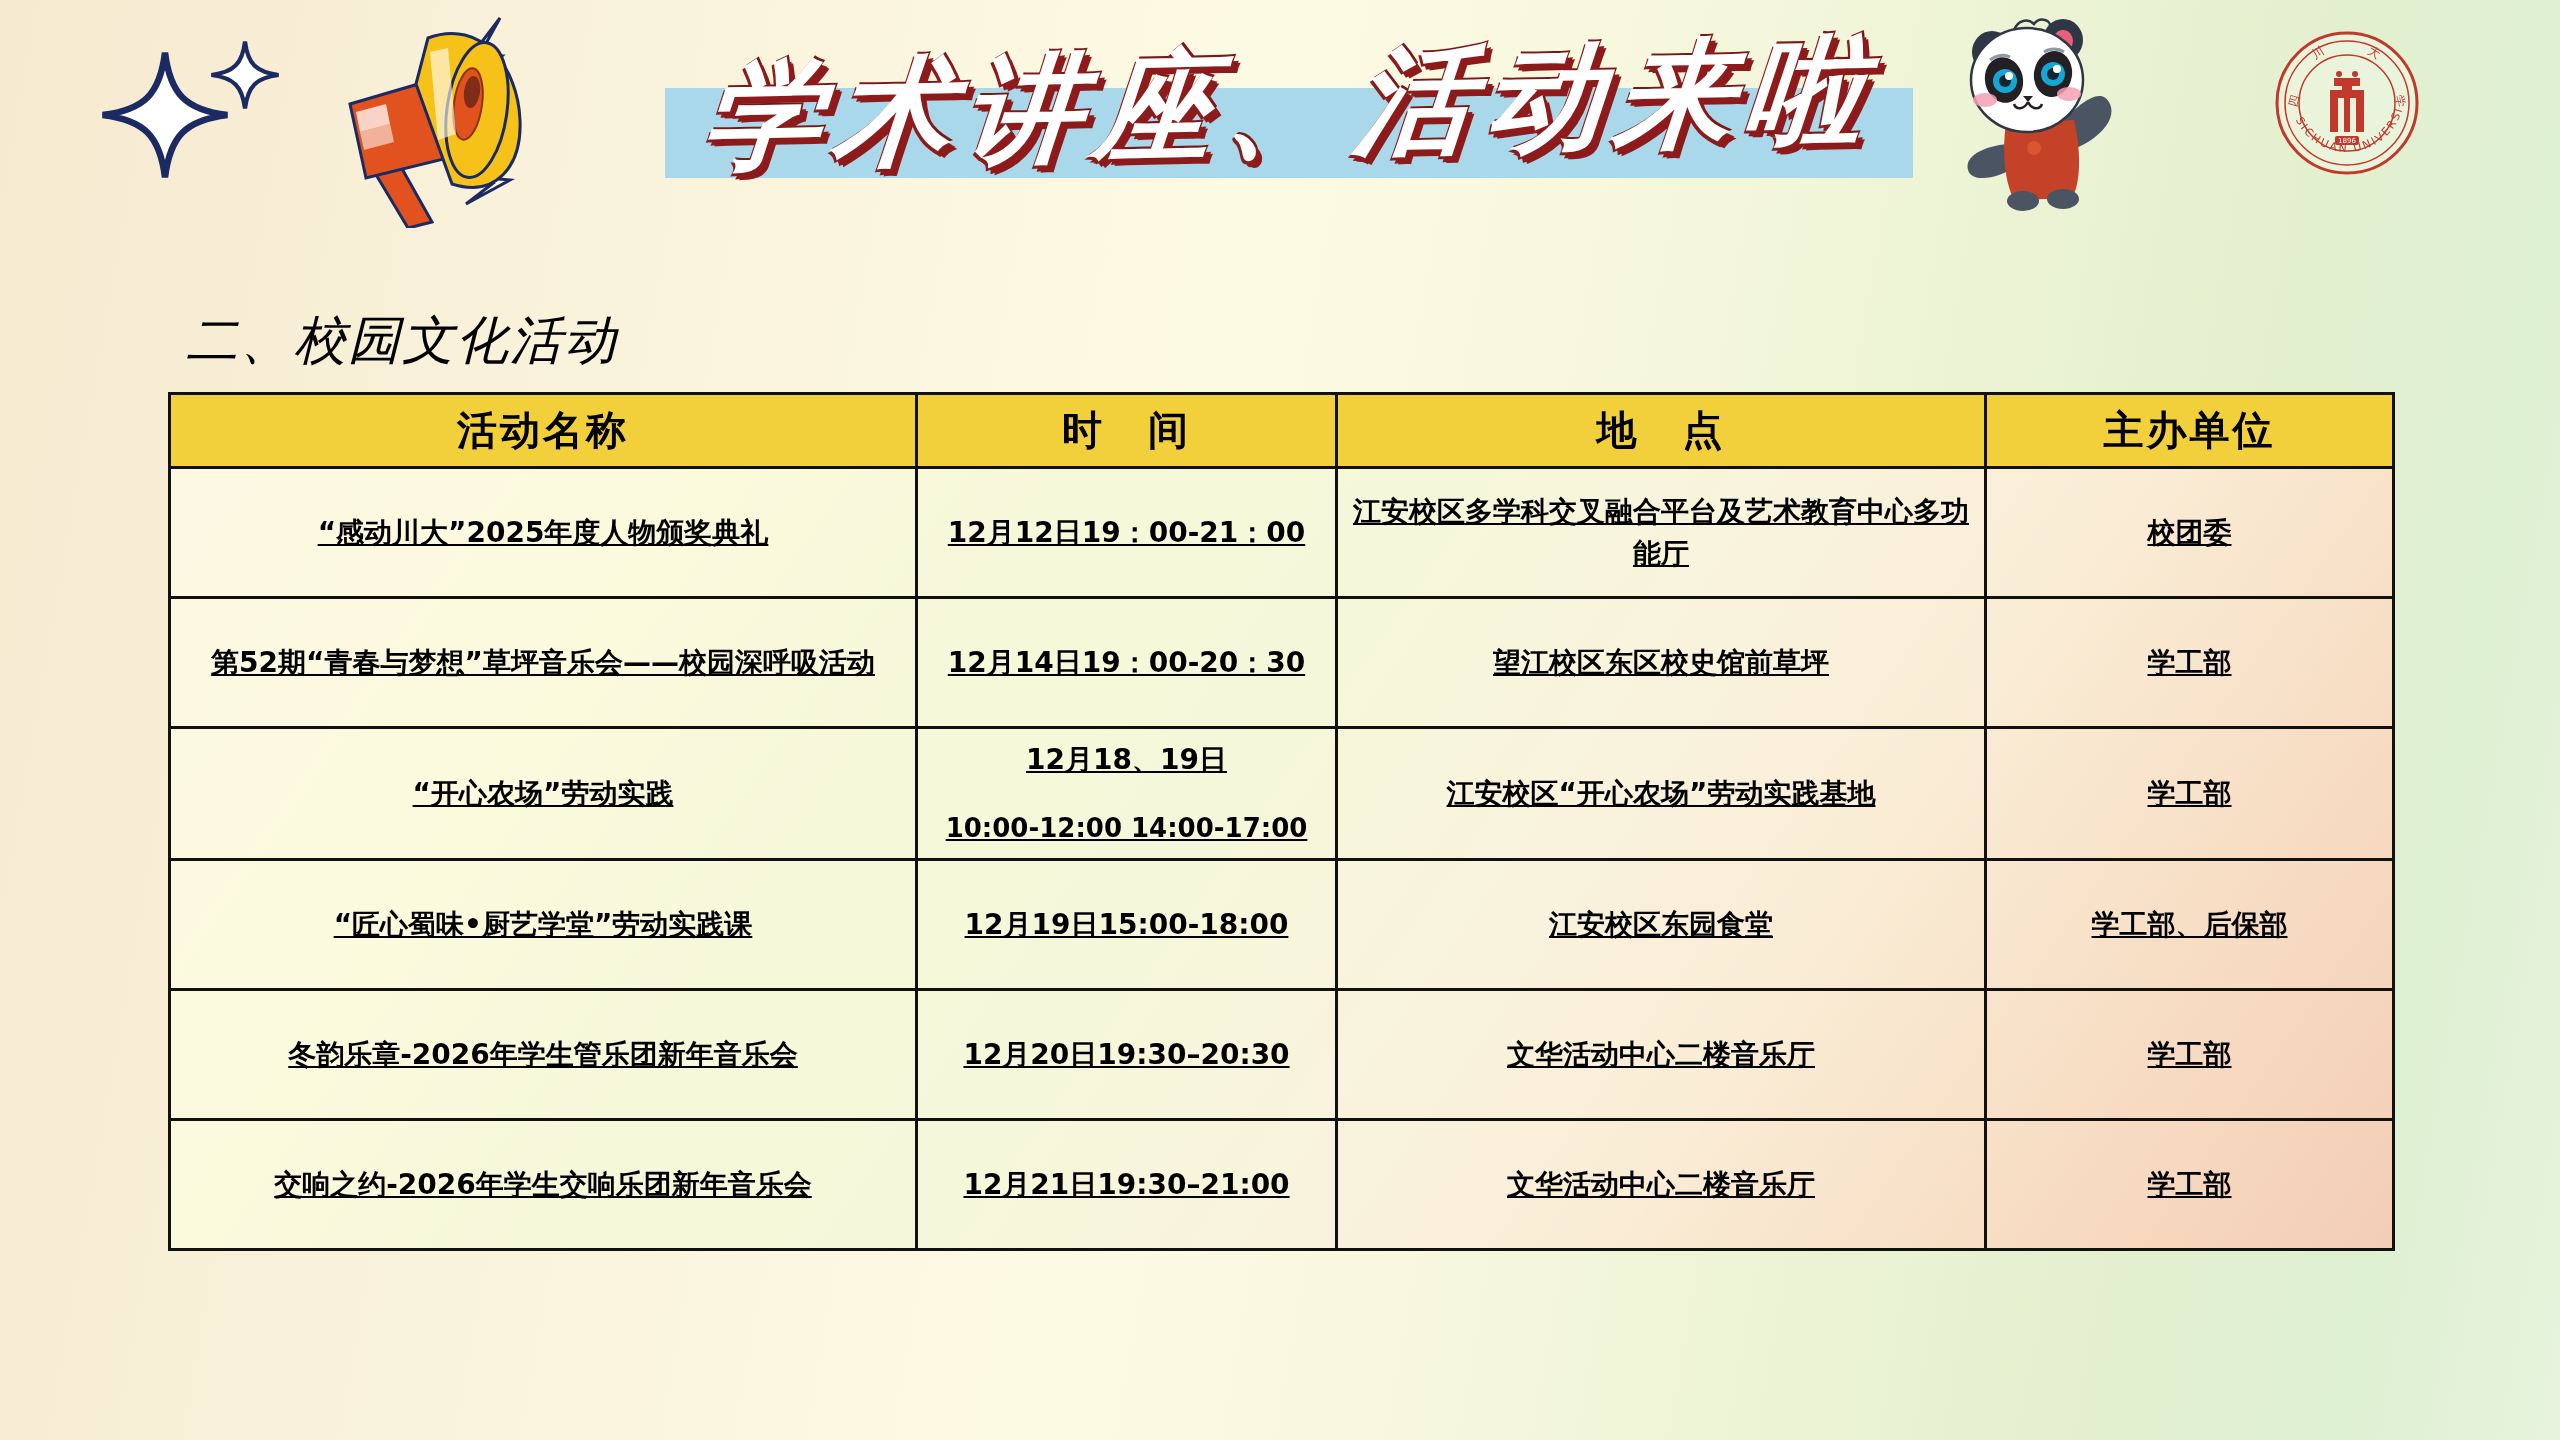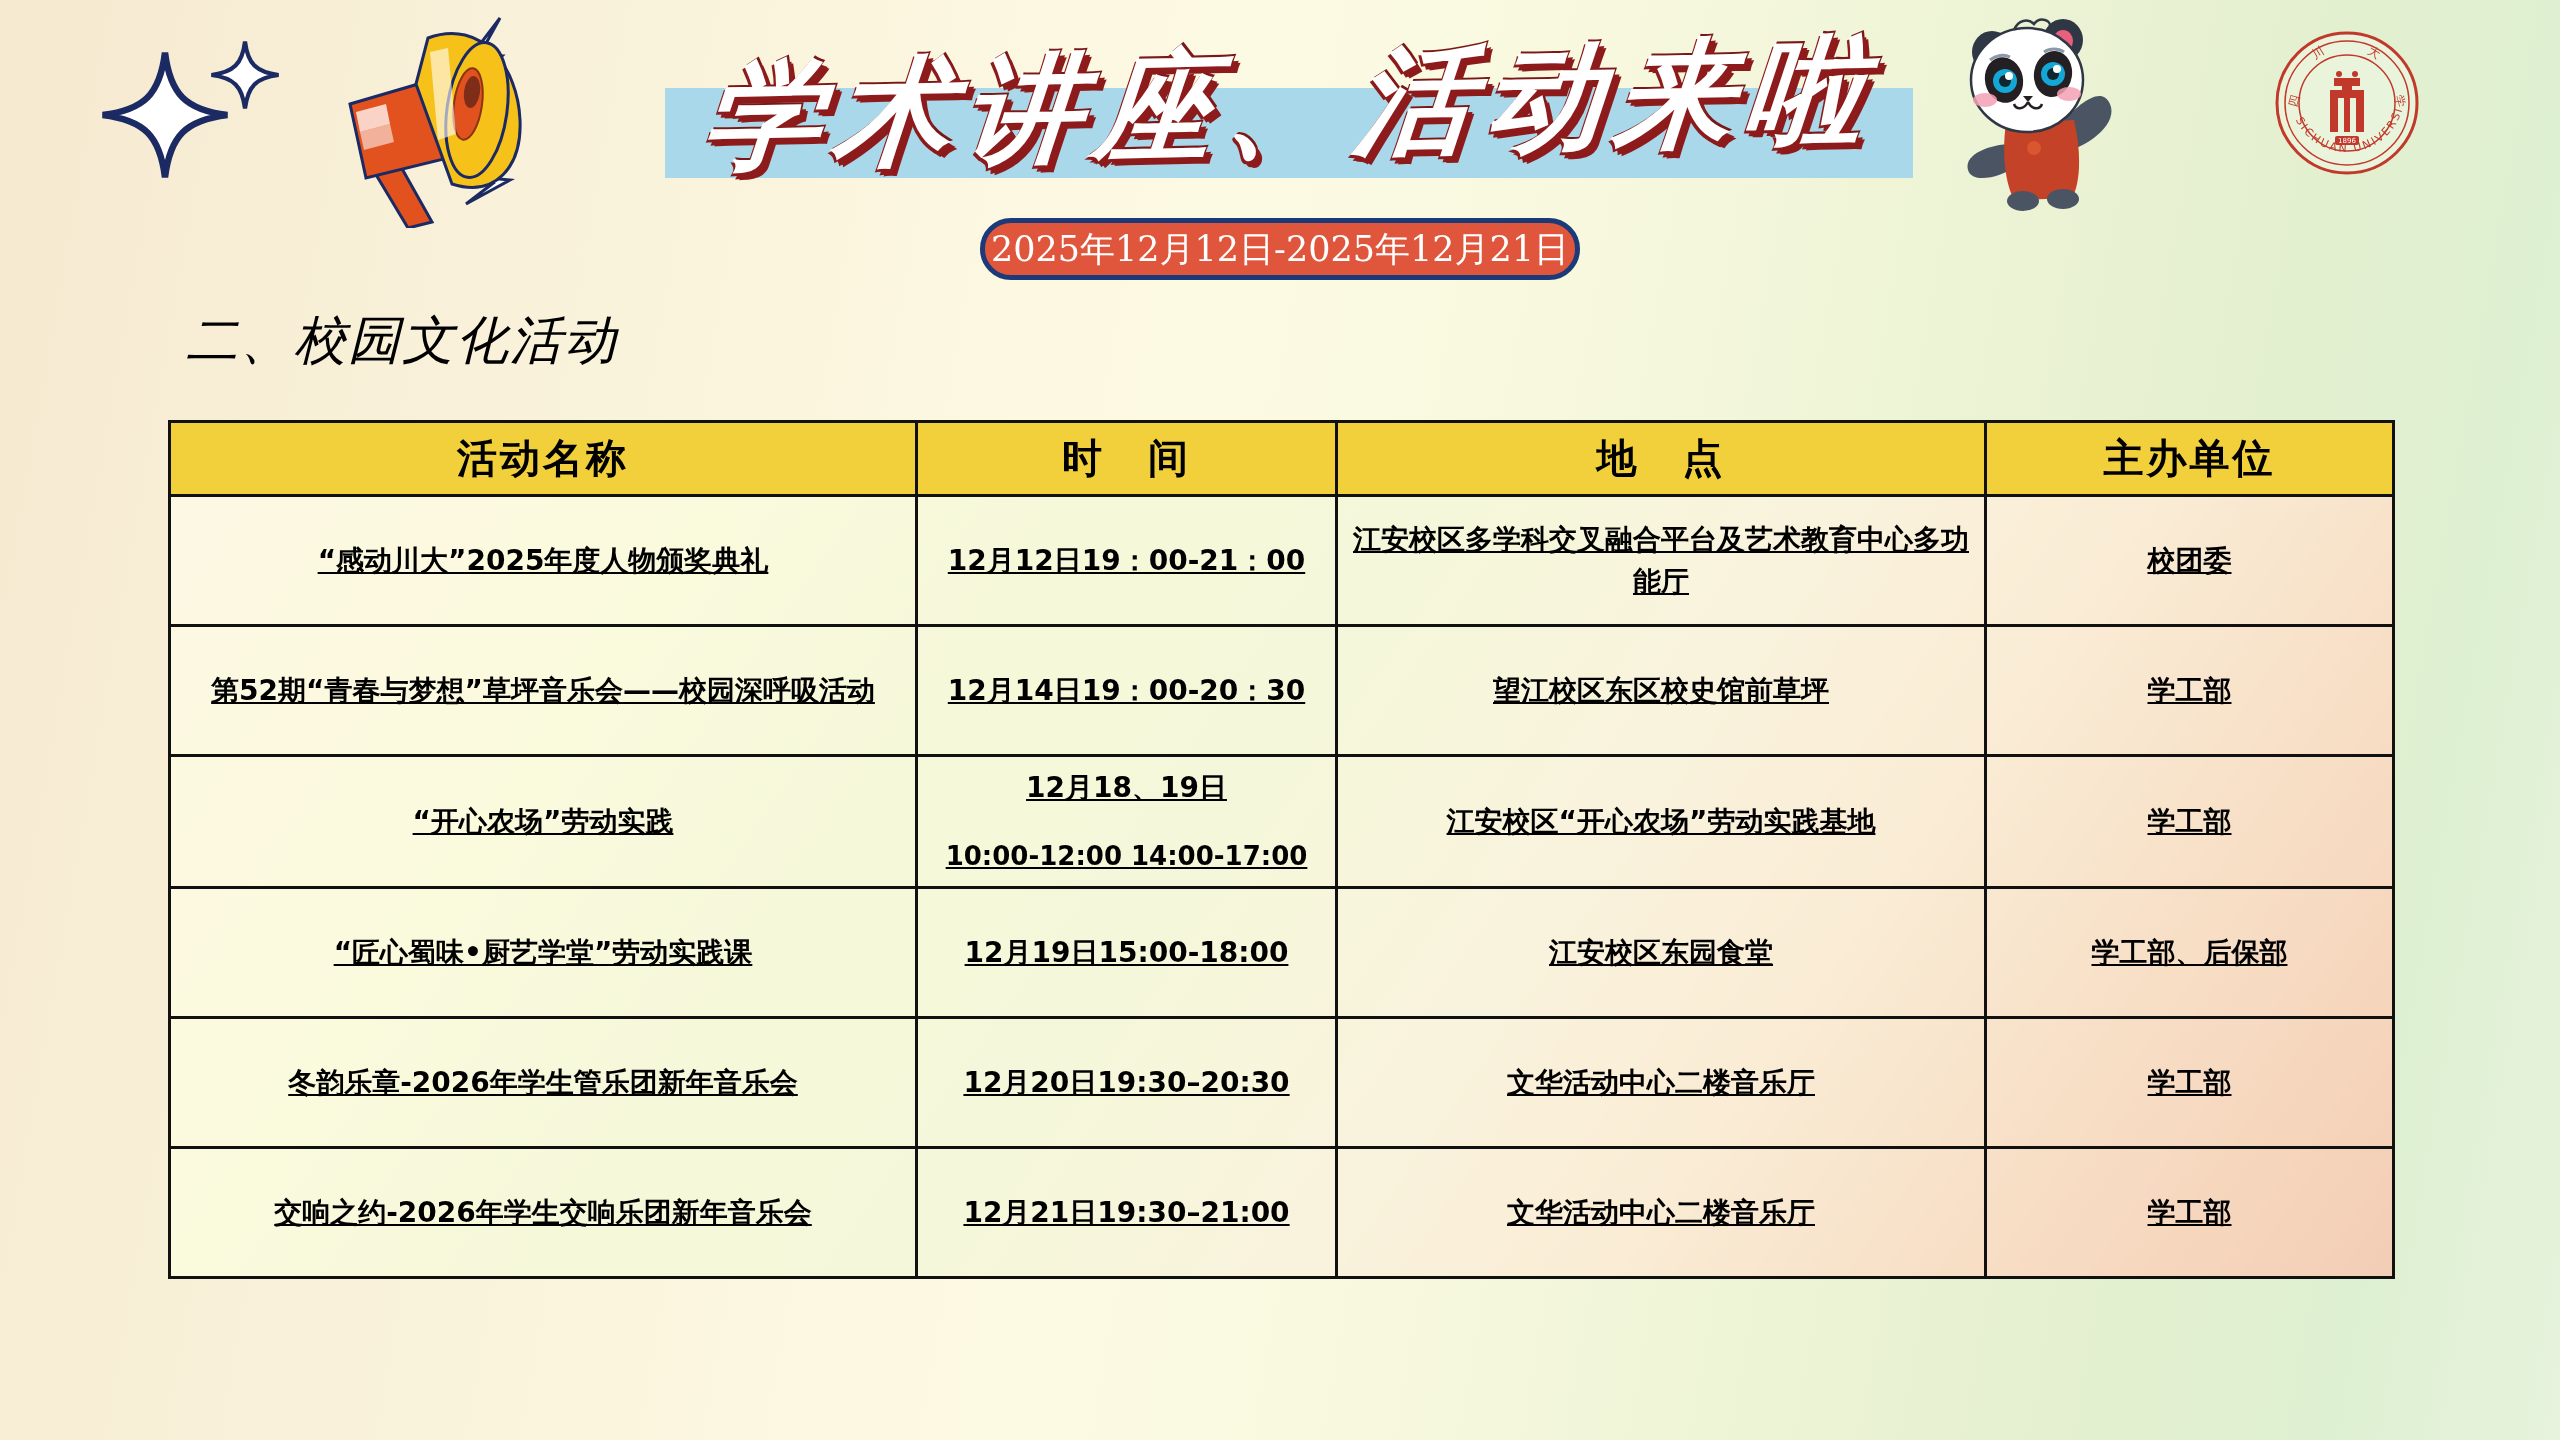--- a/index.html
+++ b/index.html
@@ -117,21 +117,21 @@
     color: #000000;
     letter-spacing: 2px;
     font-family: "DejaVu Sans", "Liberation Sans", sans-serif;
     font-style: italic;
   }
 
   
   #table-wrap {
     position: absolute;
     left: 168px;
-    top: 420px;
+    top: 392px;
     width: 2224px;
   }
   table.sched {
     border-collapse: collapse;
     width: 2224px;
     table-layout: fixed;
     background:
       linear-gradient(125deg,
         #fdf7e4 0%,
         #fbfade 18%,
@@ -267,24 +267,20 @@
 
     <path id="arcb" d="M20 82 A57 57 0 0 0 130 82" fill="none"></path>
     <text font-size="11" fill="#c0392b" font-family="DejaVu Sans, sans-serif" letter-spacing="2.2">
       <textPath href="#arcb" startOffset="7%">SICHUAN UNIVERSITY</textPath>
     </text>
   </svg>
 
   <div id="title-band"></div>
   <div id="title-text">学术讲座、活动来啦</div>
 
-  <div id="date-badge-wrap">
-    <div id="date-badge-shadow"></div>
-    <div id="date-badge">2025年12月12日-2025年12月21日</div>
-  </div>
 
   <div id="section-heading">二、校园文化活动</div>
 
   <div id="table-wrap">
     <table class="sched">
       <colgroup>
         <col class="c1">
           <col class="c2">
           <col class="c3">
           <col class="c4">

